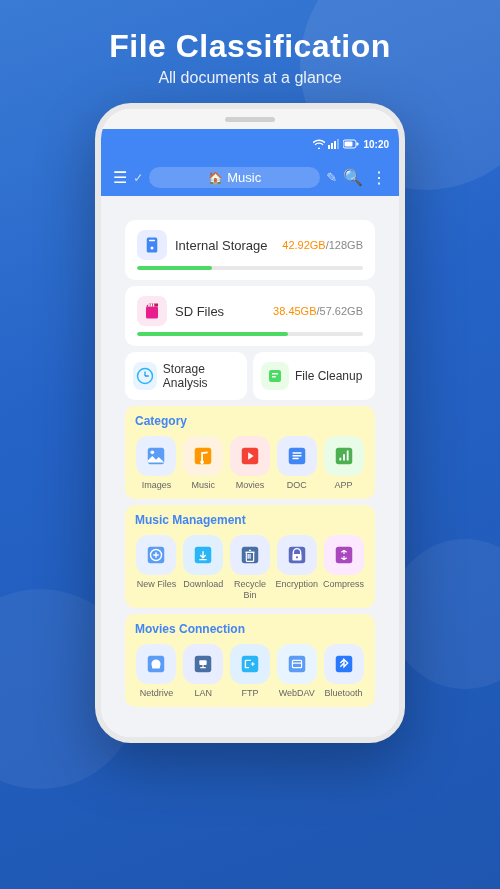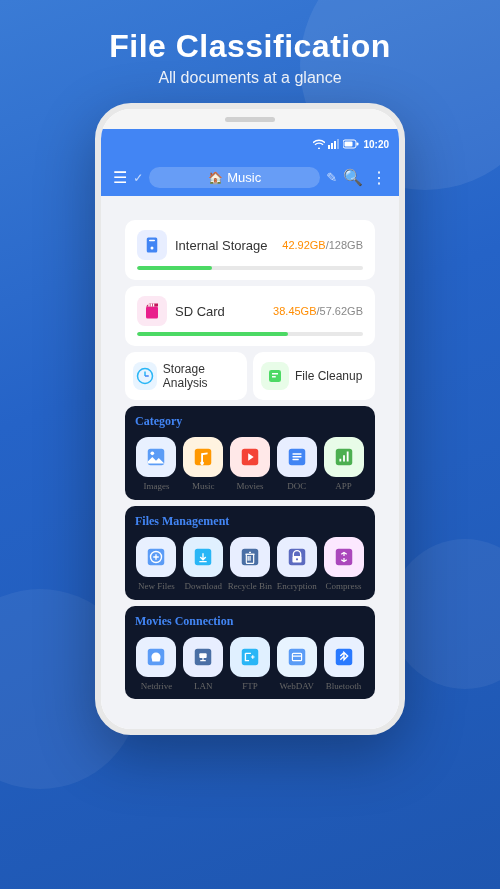--- a/index.html
+++ b/index.html
@@ -247,25 +247,24 @@
       font-size: 15px;
     }
     .action-btn-label {
       font-size: 12px;
       font-weight: 500;
       color: #333;
     }
 
     
     .section {
-      background: #0f172a;
+      background: #fef9c3;
       border-radius: 10px;
       padding: 8px;
       margin-bottom: 6px;
-      font-family: Liberation Serif, serif;
     }
     .section-title {
       font-size: 12px;
       font-weight: 600;
       color: #4285f4;
       margin-bottom: 8px;
       padding-left: 2px;
     }
     .icon-grid {
       display: flex;
@@ -375,21 +374,21 @@
         <div class="storage-row">
           <div class="storage-icon" style="background:#fce8f3;">
             <svg width="18" height="18" viewBox="0 0 24 24">
                 <rect x="4" y="6" width="16" height="16" rx="2" fill="#e91e8c"></rect>
                 <path d="M4 6l4-4h12v4H4z" fill="#c2185b"></path>
                 <rect x="7" y="2" width="2" height="4" fill="white"></rect>
                 <rect x="10" y="2" width="2" height="4" fill="white"></rect>
                 <rect x="13" y="2" width="2" height="4" fill="white"></rect>
               </svg>
           </div>
-          <span class="storage-name">SD Card</span>
+          <span class="storage-name">SD Files</span>
           <span class="storage-size">
             <span class="used">38.45GB</span><span class="total">/57.62GB</span>
           </span>
         </div>
         <div class="progress-bar">
           <div class="progress-fill" style="width:67%; background:#4cd964;"></div>
         </div>
       </div>
 
       <div class="action-row">
@@ -467,21 +466,21 @@
                   <rect x="3" y="3" width="18" height="18" rx="3" fill="#4caf50"></rect>
                   <path d="M7 14h2v3H7zm4-4h2v7h-2zm4-4h2v11h-2z" fill="white"></path>
                 </svg>
             </div>
             <span class="icon-label">APP</span>
           </div>
         </div>
       </div>
 
       <div class="section">
-        <div class="section-title">Files Management</div>
+        <div class="section-title">Music Management</div>
         <div class="icon-grid">
 
           <div class="icon-item">
             <div class="icon-circle" style="background:#e8f0ff;">
               <svg width="22" height="22" viewBox="0 0 24 24">
                   <rect x="3" y="3" width="18" height="18" rx="3" fill="#5b9cf6"></rect>
                   <circle cx="12" cy="12" r="6" fill="none" stroke="white" stroke-width="1.5"></circle>
                   <path d="M12 9v6M9 12h6" stroke="white" stroke-width="1.5"></path>
                 </svg>
             </div>

